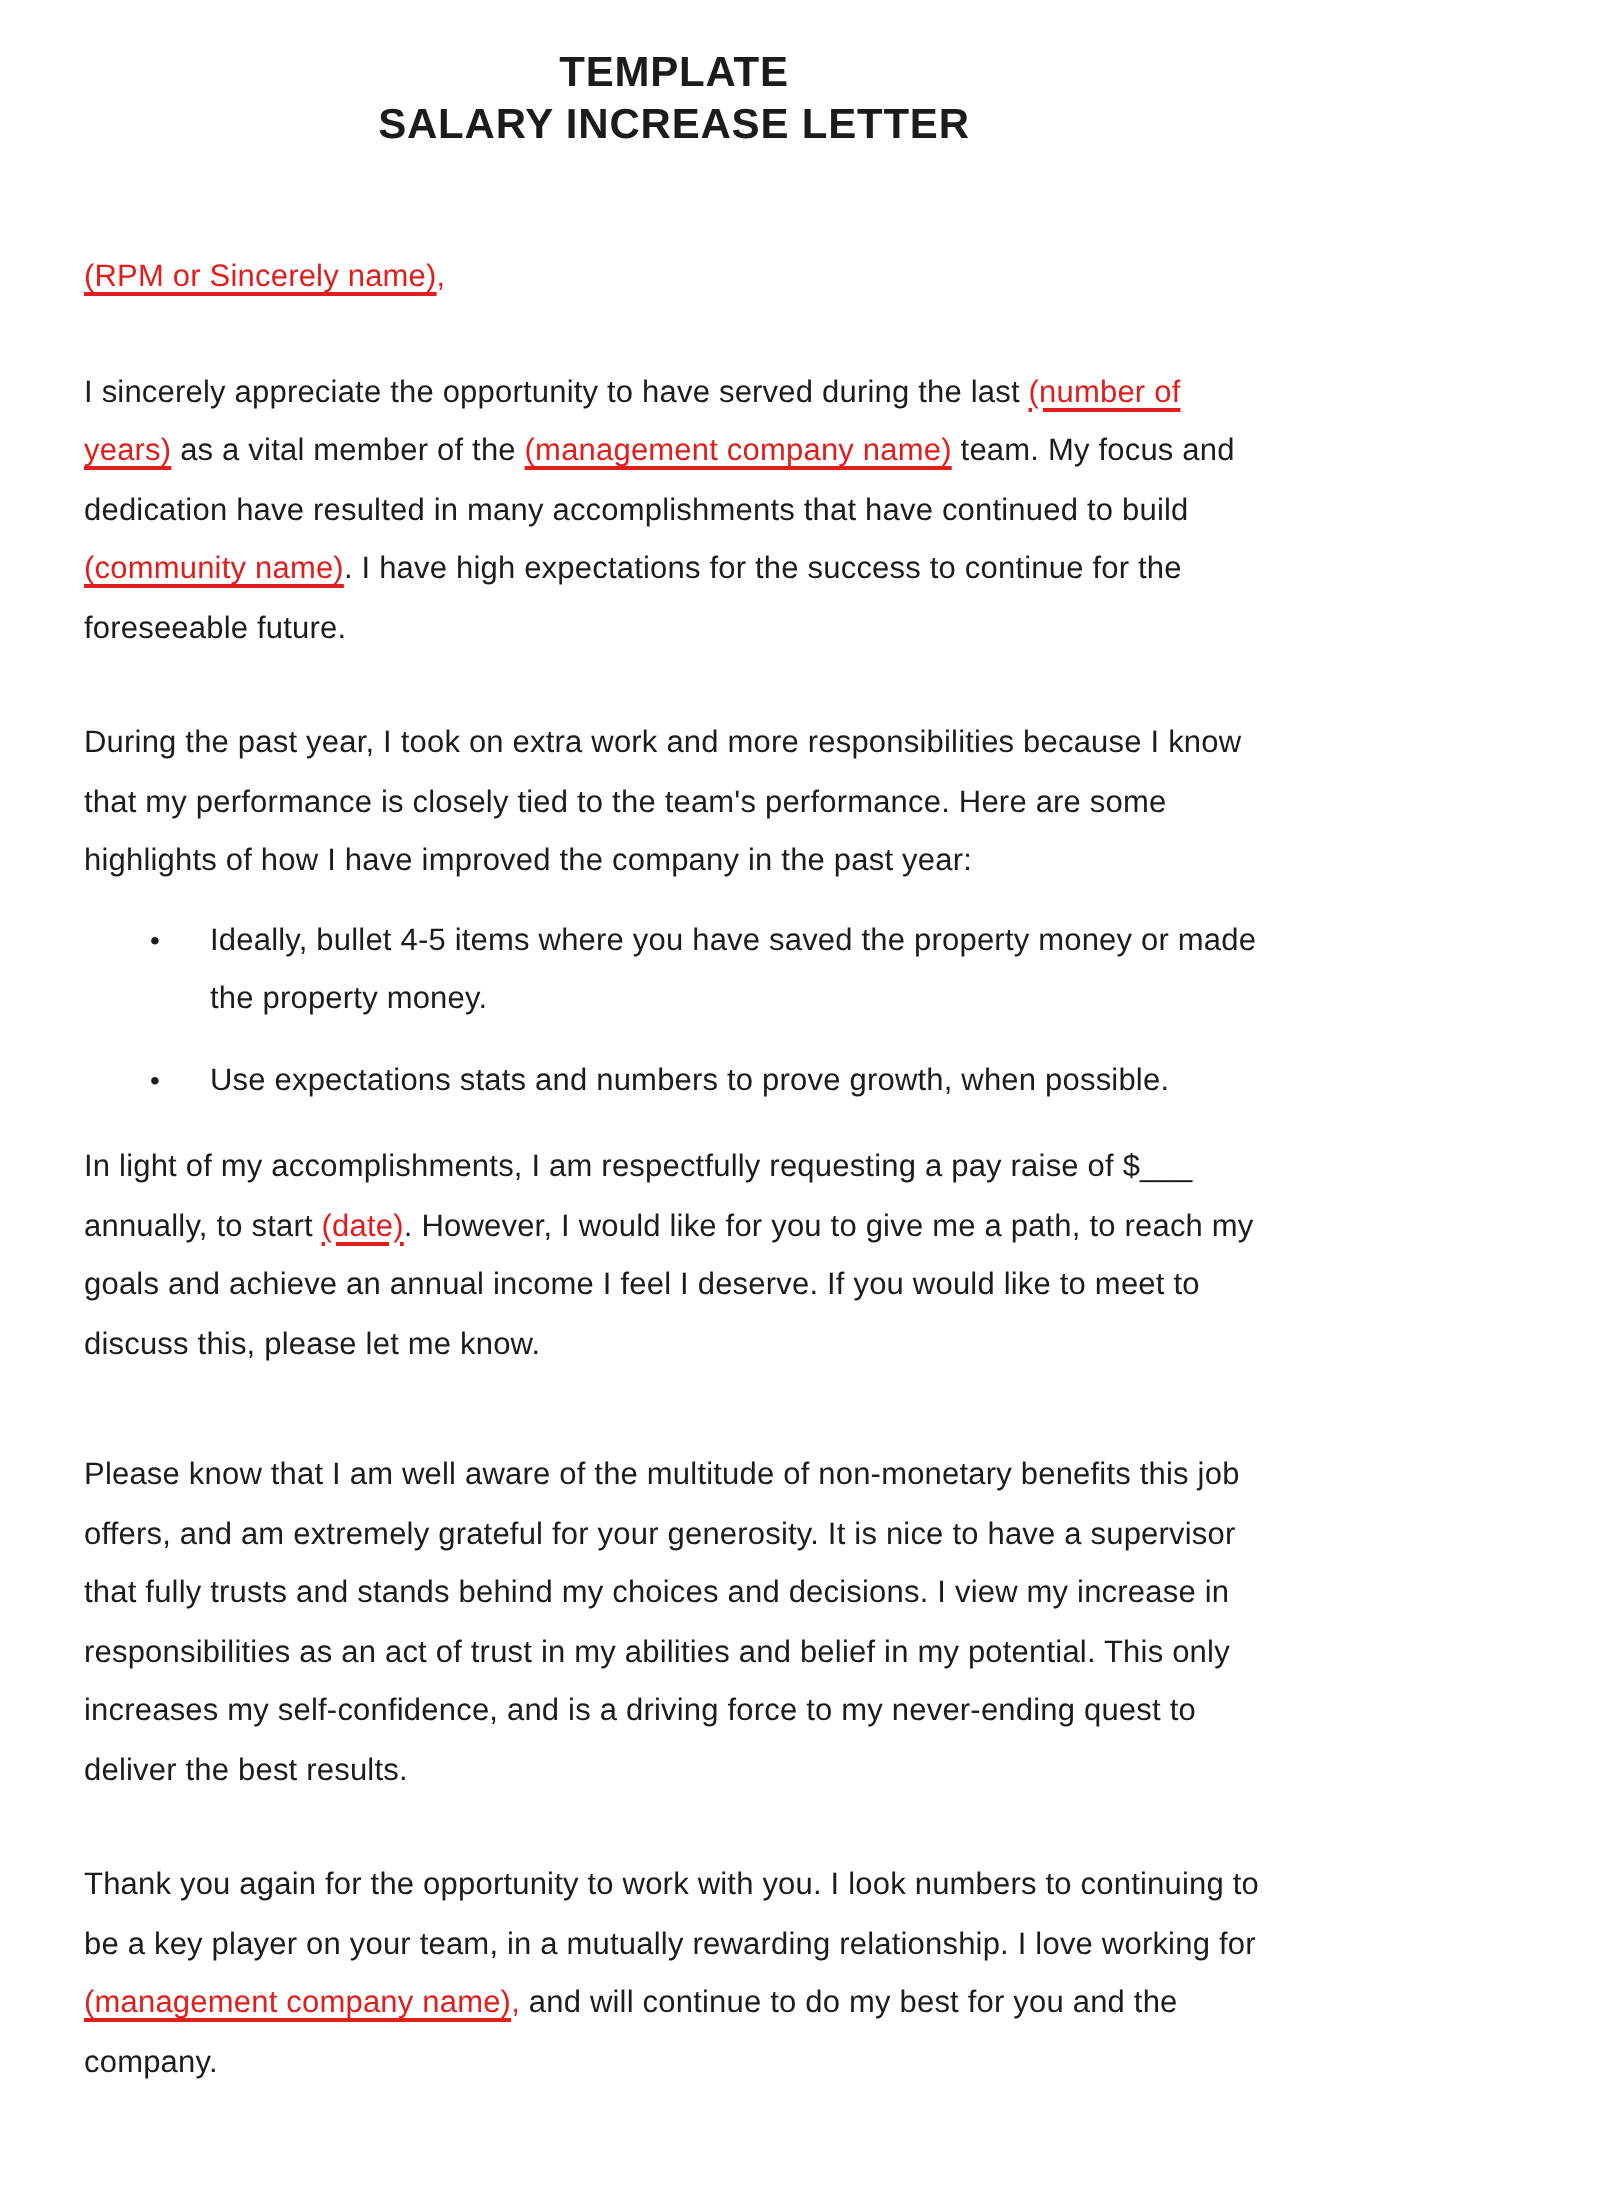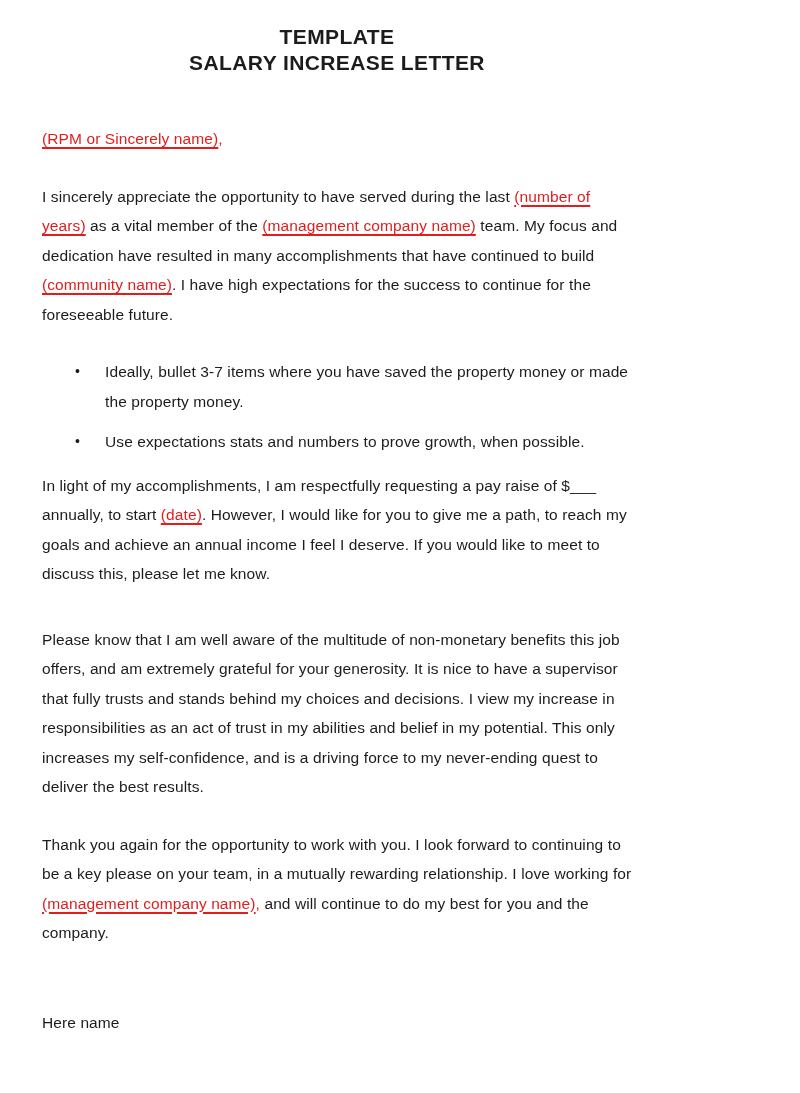--- a/index.html
+++ b/index.html
@@ -71,33 +71,34 @@
 
   <header class="doc-header">
     <h1 class="title line1">TEMPLATE</h1>
     <h1 class="title line2">SALARY INCREASE LETTER</h1>
   </header>
 
   <p class="salutation"><span class="seg-red-underline">(RPM or Sincerely name)</span><span class="seg-red">,</span></p>
 
   <p class="para"><span>I sincerely appreciate the opportunity to have served during the last </span><span class="seg-red-underline">(number of years)</span><span> as a vital member of the </span><span class="seg-red-underline">(management company name)</span><span> team. My focus and dedication have resulted in many accomplishments that have continued to build </span><span class="seg-red-underline">(community name)</span><span>. I have high expectations for the success to continue for the foreseeable future.</span></p>
 
+  <p class="para tight"><span>During the past year, I took on extra work and more responsibilities because I know that my performance is closely tied to the team's performance. Here are some highlights of how I have improved the company in the past year:</span></p>
 
   <ul class="bullets">
     <li>
       <span class="bullet">•</span>
-      <span class="li-text">Ideally, bullet 3-7 items where you have saved the property money or made the property money.</span>
+      <span class="li-text">Ideally, bullet 4-5 items where you have saved the property money or made the property money.</span>
     </li>
     <li>
       <span class="bullet">•</span>
       <span class="li-text">Use expectations stats and numbers to prove growth, when possible.</span>
     </li>
   </ul>
 
   <p class="para after-list-gap"><span>In light of my accomplishments, I am respectfully requesting a pay raise of $___ annually, to start </span><span class="seg-red-underline">(date)</span><span>. However, I would like for you to give me a path, to reach my goals and achieve an annual income I feel I deserve. If you would like to meet to discuss this, please let me know.</span></p>
 
   <p class="para"><span>Please know that I am well aware of the multitude of non-monetary benefits this job offers, and am extremely grateful for your generosity. It is nice to have a supervisor that fully trusts and stands behind my choices and decisions. I view my increase in responsibilities as an act of trust in my abilities and belief in my potential. This only increases my self-confidence, and is a driving force to my never-ending quest to deliver the best results.</span></p>
 
-  <p class="para sig-gap"><span>Thank you again for the opportunity to work with you. I look forward to continuing to be a key please on your team, in a mutually rewarding relationship. I love working for </span><span class="seg-red-underline">(management company name)</span><span class="seg-red">,</span><span> and will continue to do my best for you and the company.</span></p>
+  <p class="para sig-gap"><span>Thank you again for the opportunity to work with you. I look numbers to continuing to be a key player on your team, in a mutually rewarding relationship. I love working for </span><span class="seg-red-underline">(management company name)</span><span class="seg-red">,</span><span> and will continue to do my best for you and the company.</span></p>
 
   <p class="signature">Here name</p>
 
 </div>
 
 </body></html>

